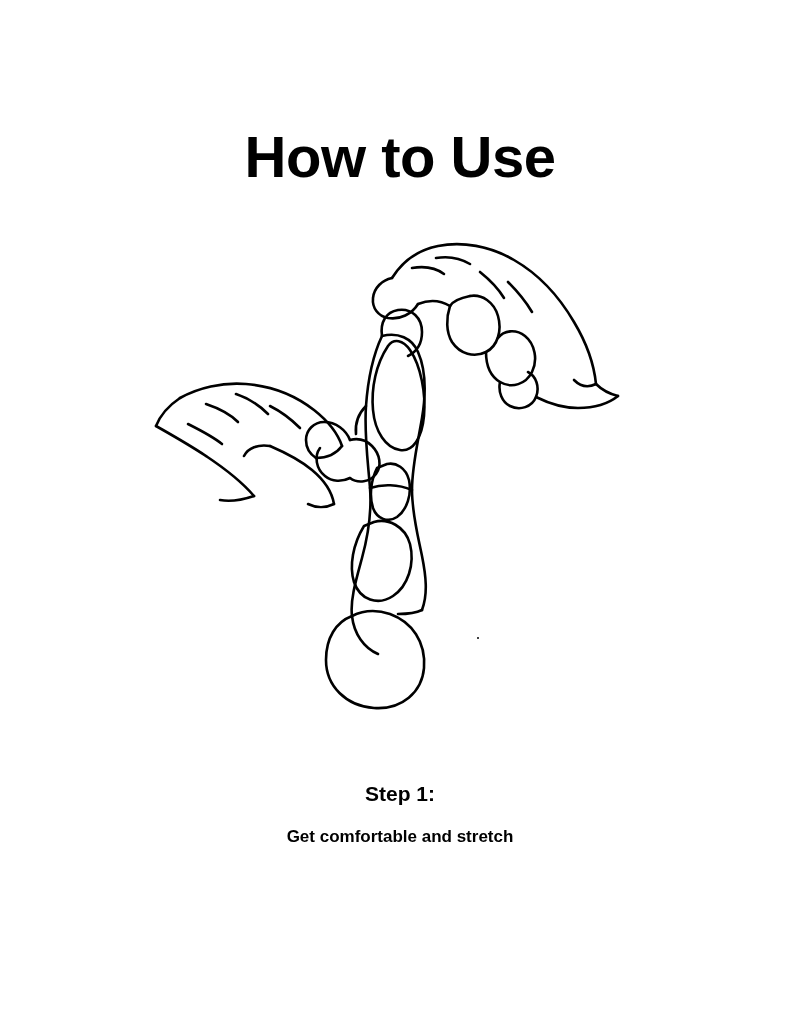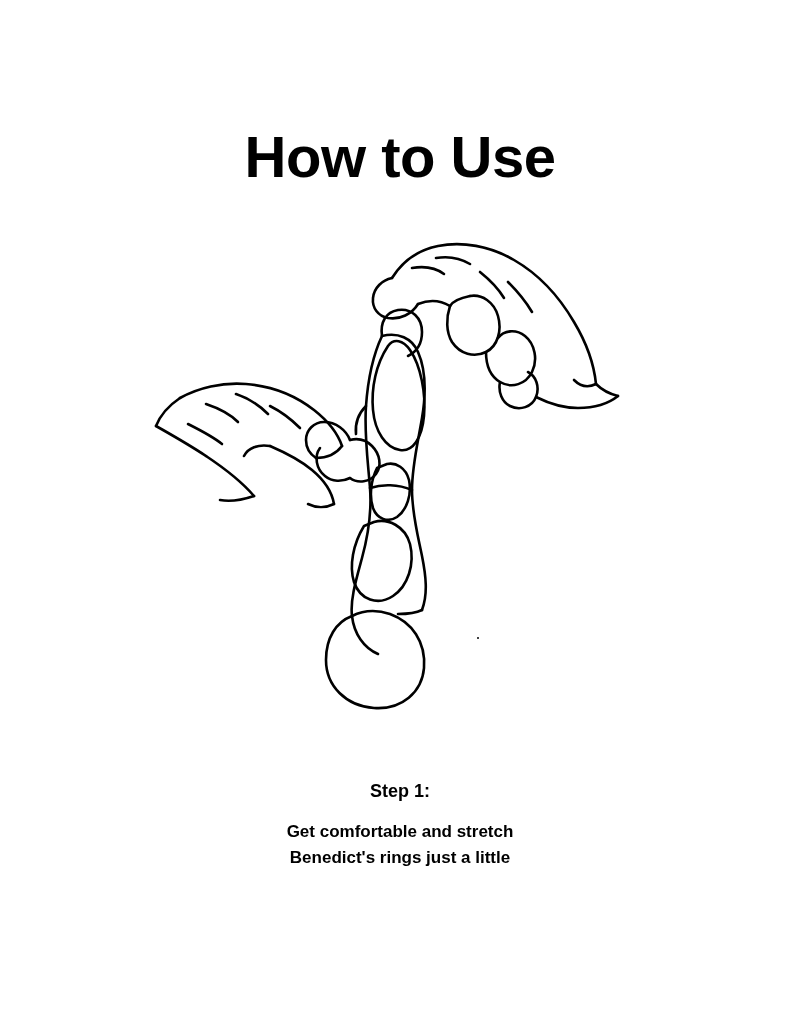--- a/index.html
+++ b/index.html
@@ -45,21 +45,21 @@
     height: 100%;
   }
   .caption-block {
     position: absolute;
     top: 778px;
     left: 0;
     width: 800px;
     text-align: center;
   }
   .step-label {
-    font-size: 18px;
+    font-size: 21px;
     font-weight: bold;
     line-height: 1.5;
     margin-bottom: 14px;
   }
   .caption-line {
     font-size: 17px;
     font-weight: bold;
     line-height: 1.55;
   }
   .dot-mark {
@@ -210,16 +210,15 @@
         <path d="M38 206 C 50 212, 62 218, 72 226"></path>
       </g>
     </svg>
   </div>
 
   <div class="dot-mark"></div>
 
   <div class="caption-block">
     <div class="step-label">Step 1:</div>
     <div class="caption-line">Get comfortable and stretch</div>
-    <div class="caption-line">Benedict's rings just a little</div>
   </div>
 
 </div>
 
 </body></html>

